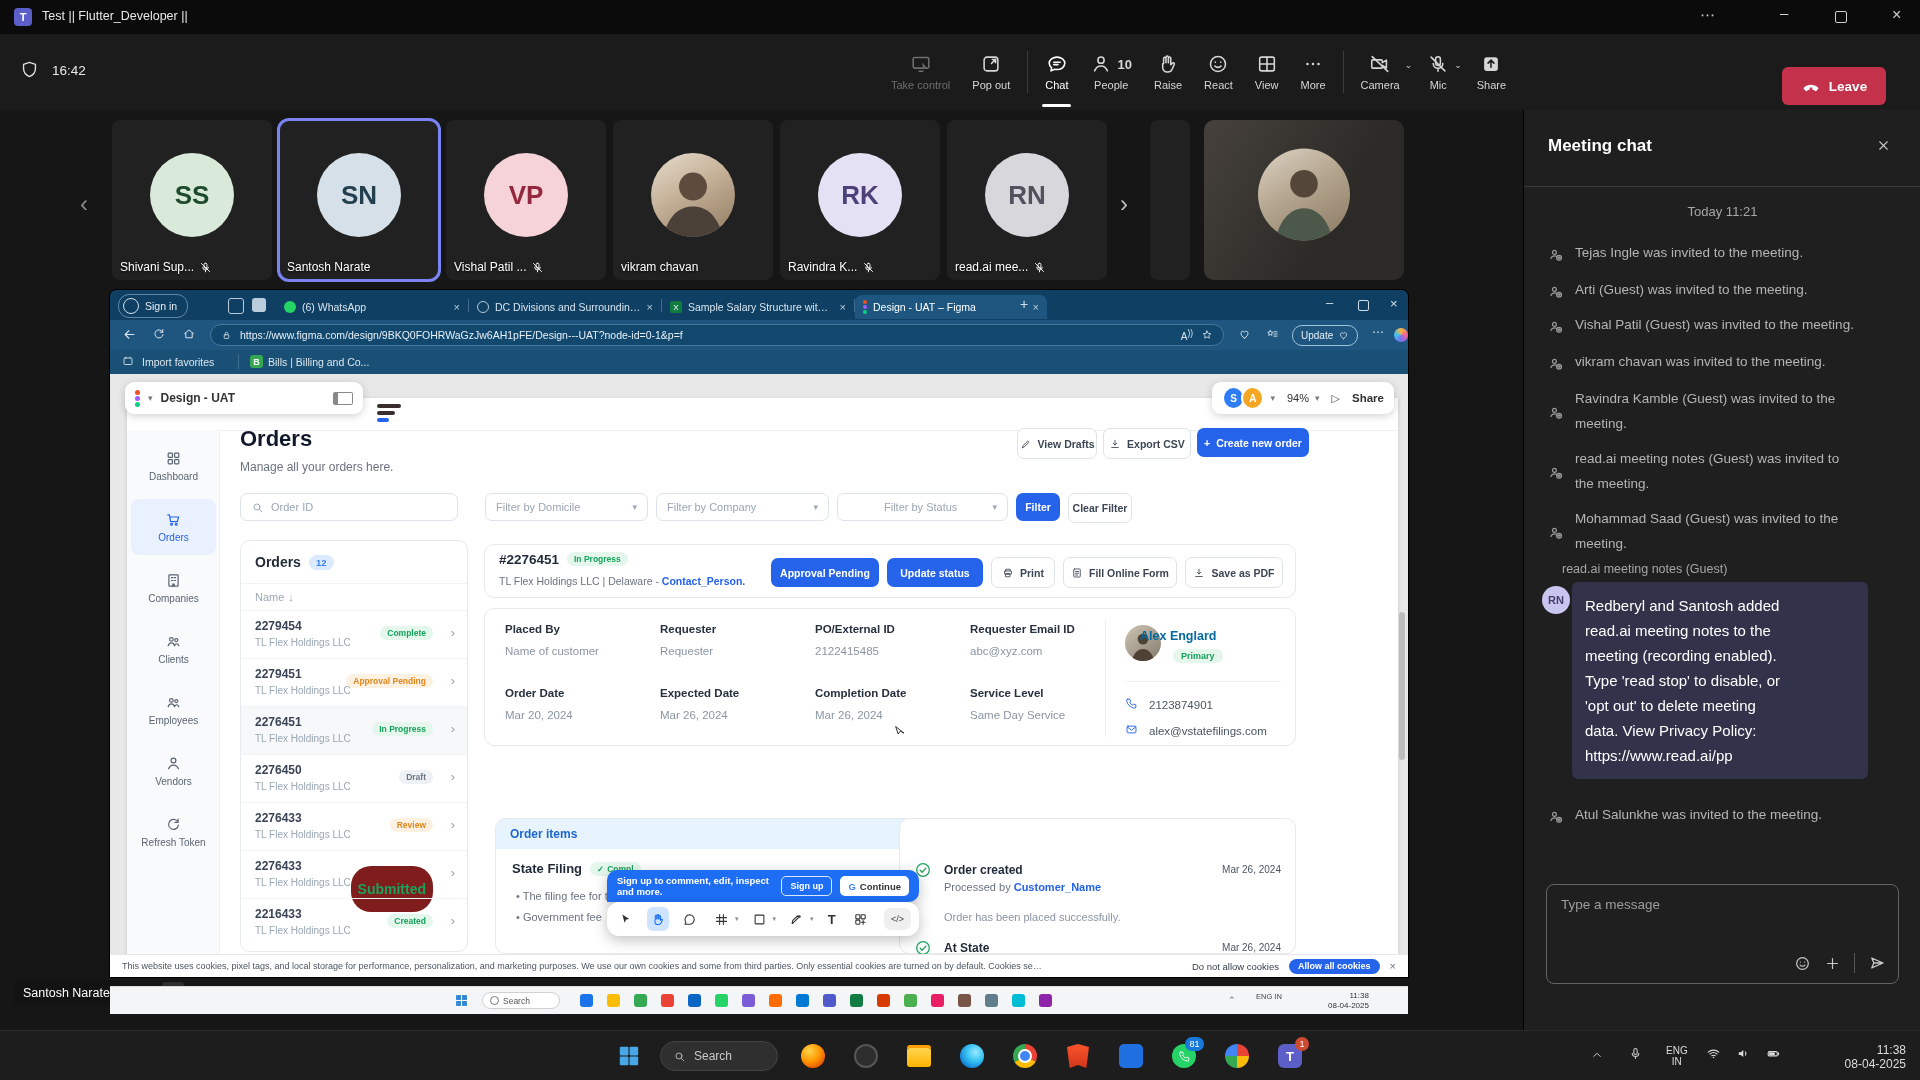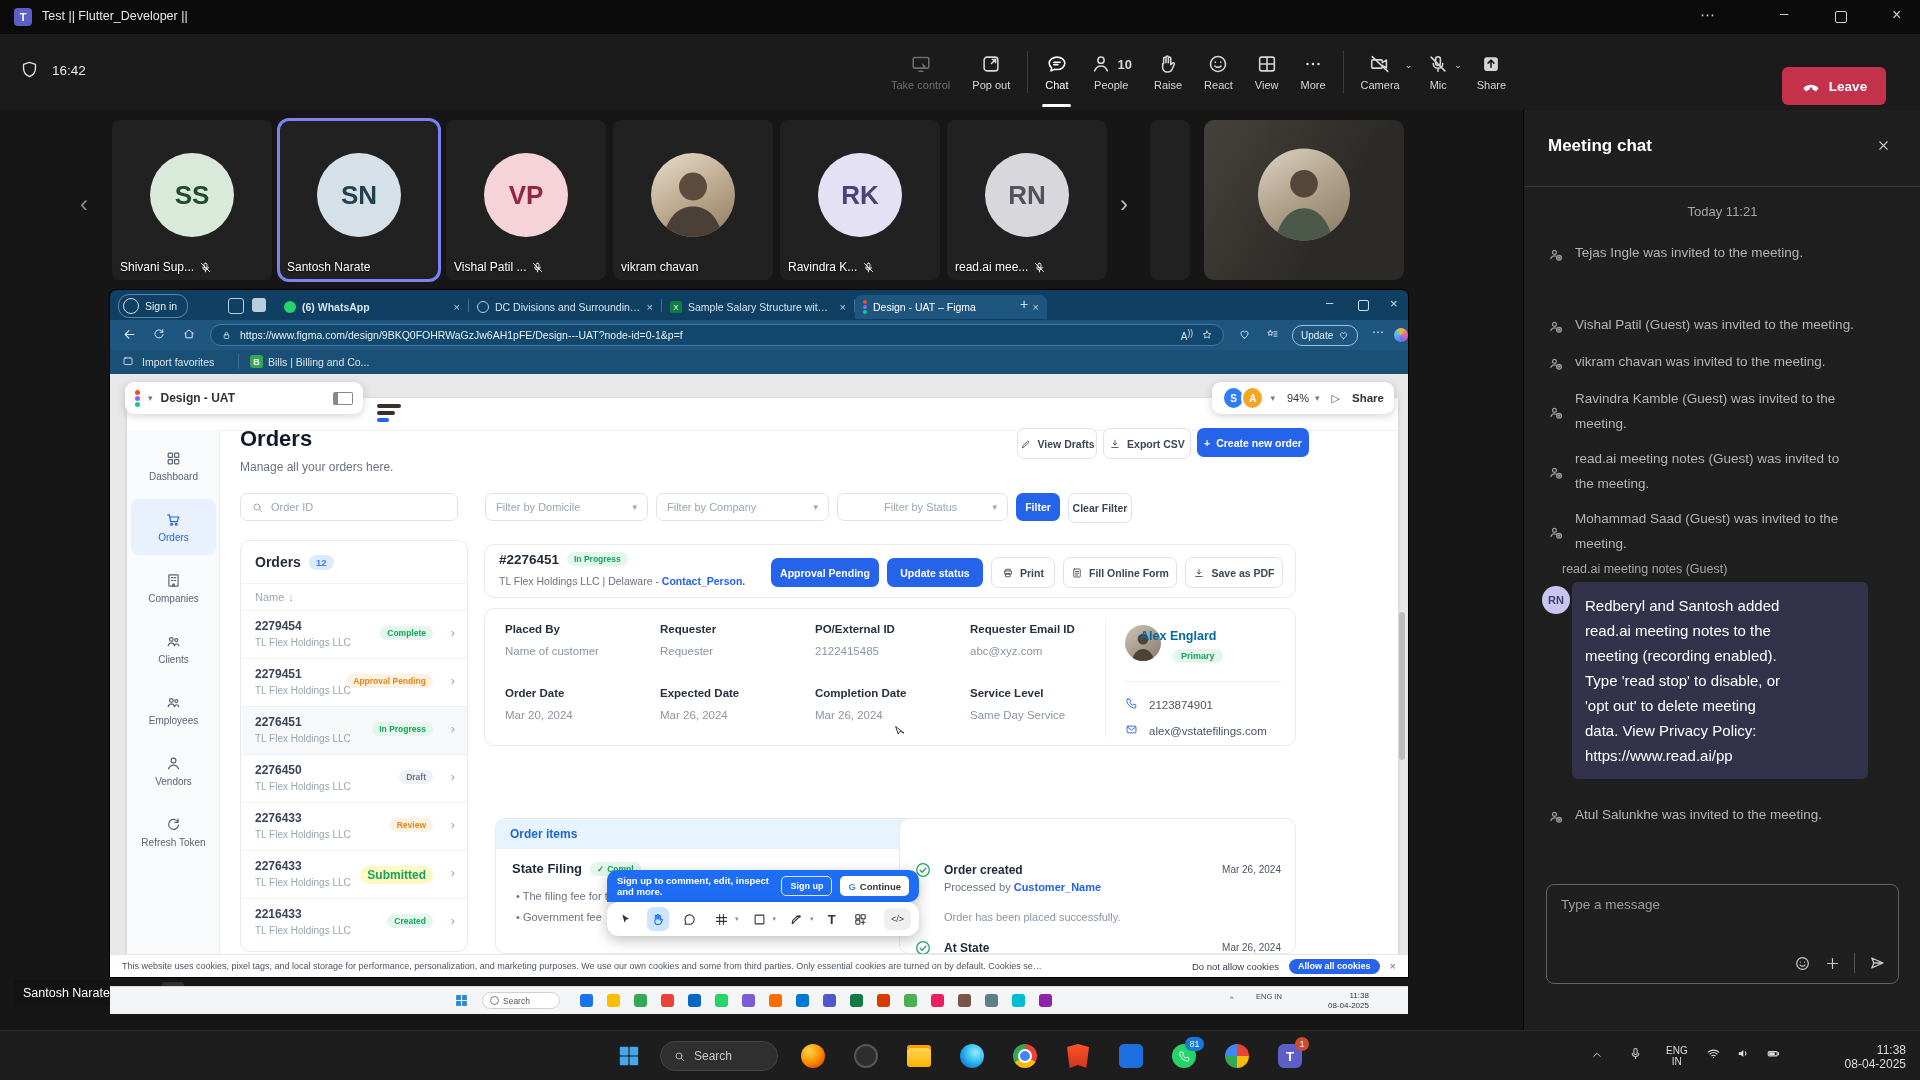--- a/index.html
+++ b/index.html
@@ -252,21 +252,21 @@
         <span class="ic" style="width:14px;height:14px;border:1px solid #cfe0ec;border-radius:50%;"></span>
         <span>Sign in</span>
       </div>
       <span class="abs tbicon" style="left:118px;top:8px;width:14px;height:14px;border:1.3px solid #b9cddc;border-radius:3px;"></span>
       <span class="abs tbicon" style="left:142px;top:8px;width:14px;height:14px;background:#b9cddc;border-radius:3px;"></span>
       <div class="abs flex" id="btabs" style="left:166px;top:0;height:30px;">
           <div class="btab" style="width: 176px;">
             <span class="ic">
               <span style="width:12px;height:12px;border-radius:50%;background:#25d366;display:inline-block;"></span>
             </span>
-            <span class="ellip" style="flex: 1 1 0%; font-weight: bold;">(6) WhatsApp</span>
+            <span class="ellip" style="flex: 1 1 0%;">(6) WhatsApp</span>
             <span class="bx">×</span>
           </div>
           <span class="tabdiv"></span>
           <div class="btab" style="width: 176px;">
             <span class="ic">
               <span style="width:12px;height:12px;border-radius:50%;border:1.4px solid #b9cddc;display:inline-block;box-sizing:border-box;"></span>
             </span>
             <span class="ellip" style="flex: 1 1 0%;">DC Divisions and Surroundings</span>
             <span class="bx">×</span>
           </div>
@@ -521,21 +521,21 @@
                 </div>
                 <div class="orow">
                   <div style="position: absolute; left: 14px; top: 8px; font-size: 12px; font-weight: bold; color: rgb(59, 68, 86);">2276433</div>
                   <div style="position: absolute; left: 14px; top: 26px; font-size: 10px; color: rgb(154, 166, 180);">TL Flex Holdings LLC</div>
                   <span class="pill" style="position: absolute; right: 34px; top: 15px; background: rgb(253, 241, 226); color: rgb(224, 134, 28); font-size: 8.5px; padding: 2px 7px; white-space: nowrap;">Review</span>
                   <span style="position: absolute; right: 12px; top: 14px; color: rgb(154, 166, 180); font-size: 13px;">›</span>
                 </div>
                 <div class="orow">
                   <div style="position: absolute; left: 14px; top: 8px; font-size: 12px; font-weight: bold; color: rgb(59, 68, 86);">2276433</div>
                   <div style="position: absolute; left: 14px; top: 26px; font-size: 10px; color: rgb(154, 166, 180);">TL Flex Holdings LLC</div>
-                  <span class="pill" style="position: absolute; right: 34px; top: 15px; background: #fef9c3; color: rgb(23, 163, 91); font-size: 12px; padding: 2px 7px; white-space: nowrap;">Submitted</span>
+                  <span class="pill" style="position: absolute; right: 34px; top: 15px; background: #7f1d1d; color: rgb(23, 163, 91); font-size: 14px; padding: 15px 7px; white-space: nowrap;">Submitted</span>
                   <span style="position: absolute; right: 12px; top: 14px; color: rgb(154, 166, 180); font-size: 13px;">›</span>
                 </div>
                 <div class="orow">
                   <div style="position: absolute; left: 14px; top: 8px; font-size: 12px; font-weight: bold; color: rgb(59, 68, 86);">2216433</div>
                   <div style="position: absolute; left: 14px; top: 26px; font-size: 10px; color: rgb(154, 166, 180);">TL Flex Holdings LLC</div>
                   <span class="pill" style="position: absolute; right: 34px; top: 15px; background: rgb(229, 246, 236); color: rgb(23, 163, 91); font-size: 8.5px; padding: 2px 7px; white-space: nowrap;">Created</span>
                   <span style="position: absolute; right: 12px; top: 14px; color: rgb(154, 166, 180); font-size: 13px;">›</span>
                 </div>
               </div>
           </div>
@@ -915,20 +915,26 @@
           </span>
       </div>
     </div>
   <div style="position: absolute; left: 0px; top: 94px; width: 397px; text-align: center; color: rgb(166, 166, 166); font-size: 13px;">Today 11:21</div>
       <div class="sysrow" style="top: 130px; width: 352px;"><span class="ic" style="color: rgb(157, 157, 157); margin-top: 3px; flex: 0 0 auto;"><svg width="17" height="17" viewBox="0 0 24 24" fill="none" stroke="currentColor" stroke-width="1.7" stroke-linecap="round" stroke-linejoin="round">
             <circle cx="10.5" cy="9" r="2.7"></circle>
             <path d="M5.5 17.5c1-2.4 2.8-3.6 5-3.6 1 0 1.9.2 2.7.7"></path>
             <circle cx="17" cy="16.5" r="3.4"></circle>
             <path d="M17 14.8v3.4M15.3 16.5h3.4"></path>
           </svg></span><span>Tejas Ingle was invited to the meeting.</span></div>
+      <div class="sysrow" style="top: 167px; width: 352px;"><span class="ic" style="color: rgb(157, 157, 157); margin-top: 3px; flex: 0 0 auto;"><svg width="17" height="17" viewBox="0 0 24 24" fill="none" stroke="currentColor" stroke-width="1.7" stroke-linecap="round" stroke-linejoin="round">
+            <circle cx="10.5" cy="9" r="2.7"></circle>
+            <path d="M5.5 17.5c1-2.4 2.8-3.6 5-3.6 1 0 1.9.2 2.7.7"></path>
+            <circle cx="17" cy="16.5" r="3.4"></circle>
+            <path d="M17 14.8v3.4M15.3 16.5h3.4"></path>
+          </svg></span><span>Arti (Guest) was invited to the meeting.</span></div>
       <div class="sysrow" style="top: 202px; width: 352px;"><span class="ic" style="color: rgb(157, 157, 157); margin-top: 3px; flex: 0 0 auto;"><svg width="17" height="17" viewBox="0 0 24 24" fill="none" stroke="currentColor" stroke-width="1.7" stroke-linecap="round" stroke-linejoin="round">
             <circle cx="10.5" cy="9" r="2.7"></circle>
             <path d="M5.5 17.5c1-2.4 2.8-3.6 5-3.6 1 0 1.9.2 2.7.7"></path>
             <circle cx="17" cy="16.5" r="3.4"></circle>
             <path d="M17 14.8v3.4M15.3 16.5h3.4"></path>
           </svg></span><span>Vishal Patil (Guest) was invited to the meeting.</span></div>
       <div class="sysrow" style="top: 239px; width: 352px;"><span class="ic" style="color: rgb(157, 157, 157); margin-top: 3px; flex: 0 0 auto;"><svg width="17" height="17" viewBox="0 0 24 24" fill="none" stroke="currentColor" stroke-width="1.7" stroke-linecap="round" stroke-linejoin="round">
             <circle cx="10.5" cy="9" r="2.7"></circle>
             <path d="M5.5 17.5c1-2.4 2.8-3.6 5-3.6 1 0 1.9.2 2.7.7"></path>
             <circle cx="17" cy="16.5" r="3.4"></circle>

